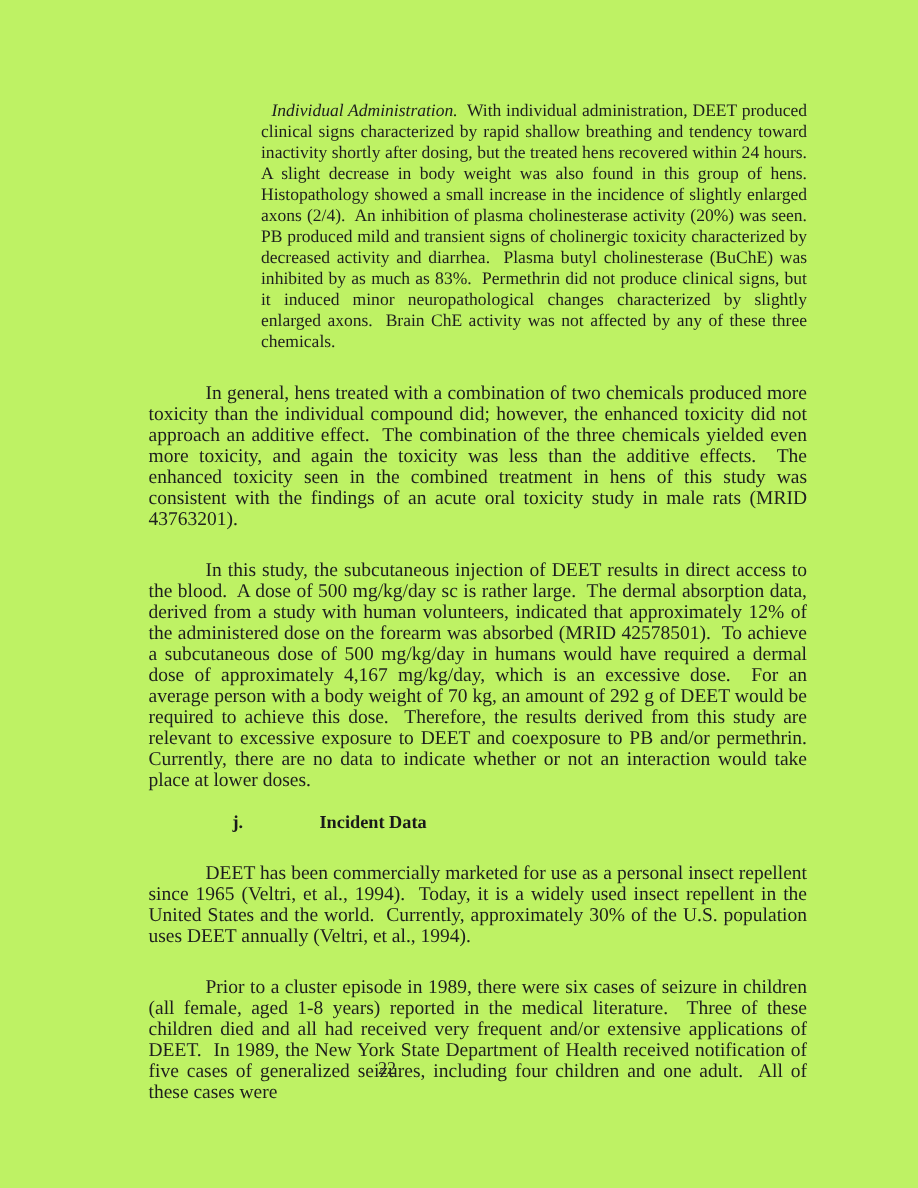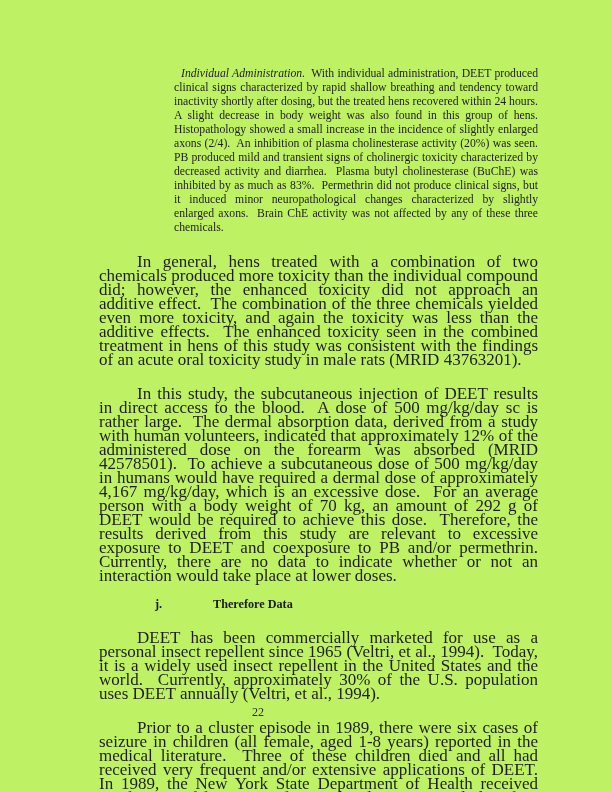--- a/index.html
+++ b/index.html
@@ -17,21 +17,21 @@
     color: #1e1e1e;
   }
   .content {
     position: absolute;
     left: 99px;
     top: 67px;
     width: 439px;
   }
   .content p {
     margin: 0;
-    font-size: 17px;
+    font-size: 13px;
     line-height: 14px;
     text-align: justify;
     white-space: pre-wrap;
   }
   .block-quote {
     margin-left: 75px !important;
     width: 364px;
     font-size: 11.7px !important;
     text-indent: 7px;
   }
@@ -72,21 +72,21 @@
   <div class="content">
 
     <p class="block-quote"><span class="lead-italic">Individual Administration.</span><span>  With individual administration, DEET produced clinical signs characterized by rapid shallow breathing and tendency toward inactivity shortly after dosing, but the treated hens recovered within 24 hours.  A slight decrease in body weight was also found in this group of hens.  Histopathology showed a small increase in the incidence of slightly enlarged axons (2/4).  An inhibition of plasma cholinesterase activity (20%) was seen.  PB produced mild and transient signs of cholinergic toxicity characterized by decreased activity and diarrhea.  Plasma butyl cholinesterase (BuChE) was inhibited by as much as 83%.  Permethrin did not produce clinical signs, but it induced minor neuropathological changes characterized by slightly enlarged axons.  Brain ChE activity was not affected by any of these three chemicals.</span></p>
 
     <p class="body-para">In general, hens treated with a combination of two chemicals produced more toxicity than the individual compound did; however, the enhanced toxicity did not approach an additive effect.  The combination of the three chemicals yielded even more toxicity, and again the toxicity was less than the additive effects.  The enhanced toxicity seen in the combined treatment in hens of this study was consistent with the findings of an acute oral toxicity study in male rats (MRID 43763201).</p>
 
     <p class="body-para">In this study, the subcutaneous injection of DEET results in direct access to the blood.  A dose of 500 mg/kg/day sc is rather large.  The dermal absorption data, derived from a study with human volunteers, indicated that approximately 12% of the administered dose on the forearm was absorbed (MRID 42578501).  To achieve a subcutaneous dose of 500 mg/kg/day in humans would have required a dermal dose of approximately 4,167 mg/kg/day, which is an excessive dose.  For an average person with a body weight of 70 kg, an amount of 292 g of DEET would be required to achieve this dose.  Therefore, the results derived from this study are relevant to excessive exposure to DEET and coexposure to PB and/or permethrin.  Currently, there are no data to indicate whether or not an interaction would take place at lower doses.</p>
 
     <h4 class="section-heading">
       <span class="h-label">j.</span>
-      <span class="h-title">Therefore Data</span>
+      <span class="h-title">Incident Data</span>
     </h4>
 
     <p class="body-para">DEET has been commercially marketed for use as a personal insect repellent since 1965 (Veltri, et al., 1994).  Today, it is a widely used insect repellent in the United States and the world.  Currently, approximately 30% of the U.S. population uses DEET annually (Veltri, et al., 1994).</p>
 
     <p class="body-para">Prior to a cluster episode in 1989, there were six cases of seizure in children (all female, aged 1-8 years) reported in the medical literature.  Three of these children died and all had received very frequent and/or extensive applications of DEET.  In 1989, the New York State Department of Health received notification of five cases of generalized seizures, including four children and one adult.  All of these cases were</p>
 
   </div>
 
   <div class="page-number">22</div>
 </div>

